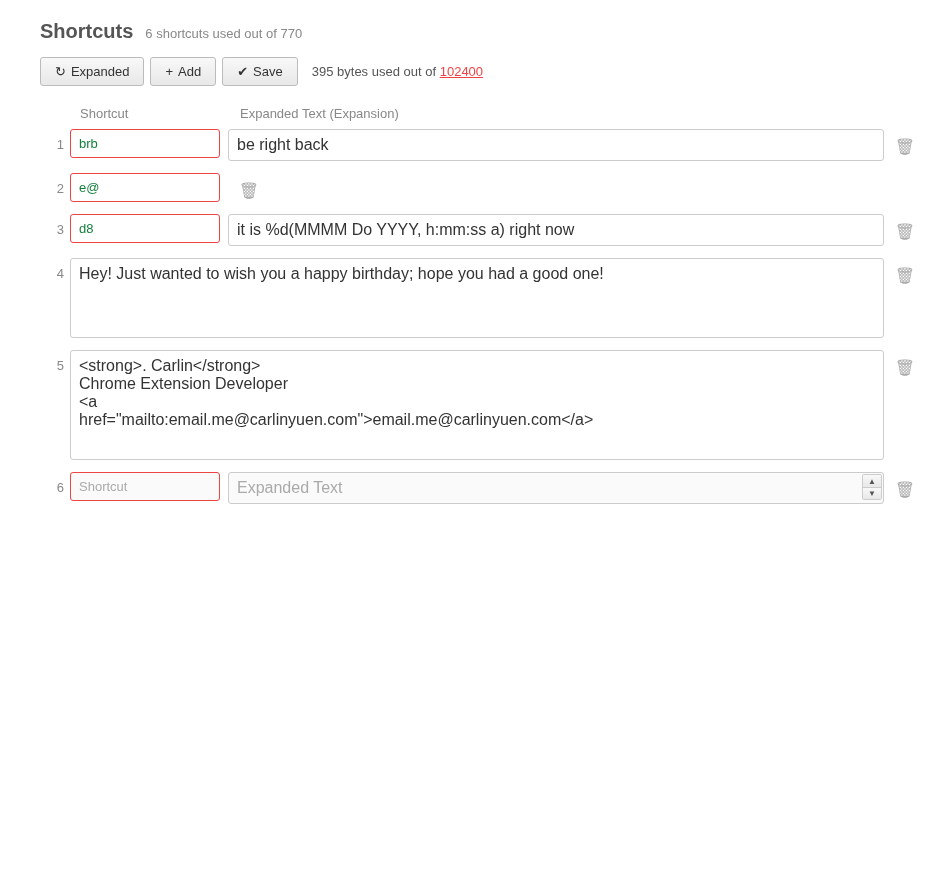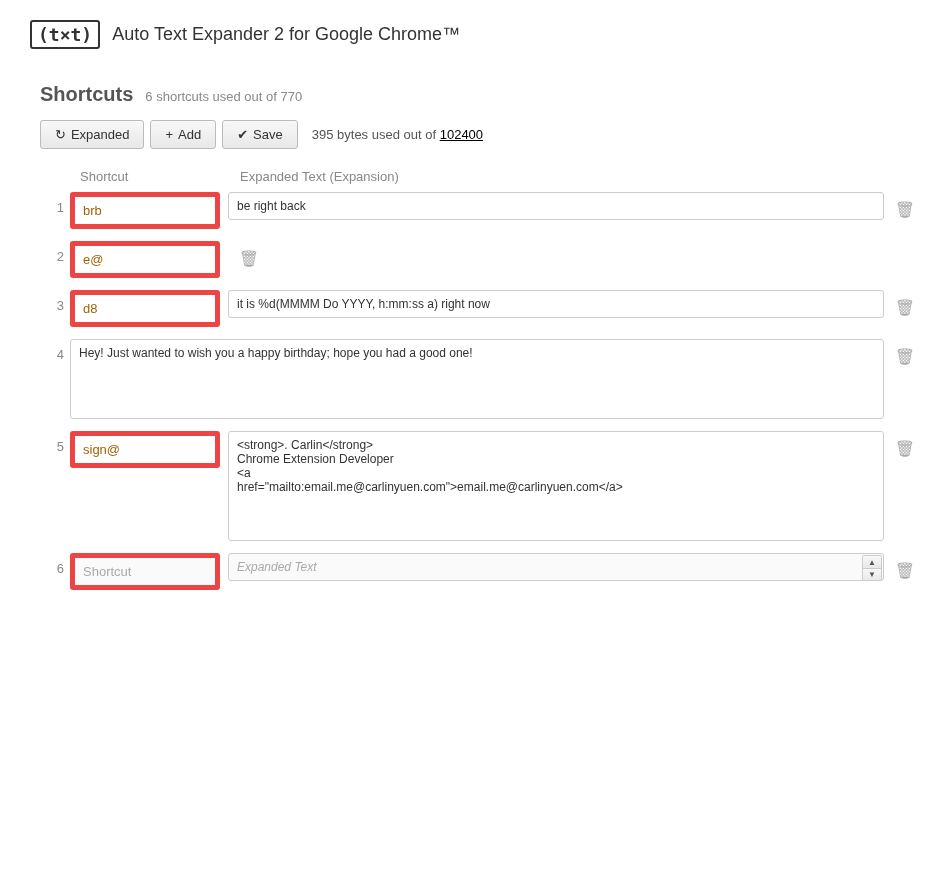--- a/index.html
+++ b/index.html
@@ -90,21 +90,21 @@
       color: #333;
     }
 
     .storage-info {
       font-size: 13px;
       color: #555;
       margin-left: 8px;
     }
 
     .storage-info a {
-      color: #000000;
+      color: #ef4444;
       text-decoration: underline;
     }
 
     .table-header {
       display: flex;
       padding: 0 0 8px 30px;
       gap: 0;
     }
 
     .col-shortcut-header {
@@ -136,39 +136,39 @@
       font-size: 13px;
       color: #888;
       text-align: right;
       padding-right: 6px;
       flex-shrink: 0;
     }
 
     .shortcut-input {
       width: 150px;
       padding: 6px 8px;
-      border: 5px solid #ef4444;
+      border: 1px solid #ef4444;
       border-radius: 3px;
       font-size: 13px;
-      color: #a16207;
+      color: #15803d;
       background: #fff;
       flex-shrink: 0;
       margin-right: 8px;
     }
 
     .shortcut-input::placeholder {
       color: #aaa;
     }
 
     .expansion-input {
       flex: 1;
       padding: 6px 8px;
       border: 1px solid #ccc;
       border-radius: 3px;
-      font-size: 12px;
+      font-size: 16px;
       color: #333;
       background: #fff;
       resize: none;
       overflow: hidden;
       font-family: Arial, sans-serif;
     }
 
     .expansion-input.multiline {
       min-height: 80px;
     }
@@ -200,21 +200,20 @@
 
     .row-6 .expansion-wrapper {
       position: relative;
       flex: 1;
     }
 
     .row-6 .expansion-input {
       background: #fafafa;
       width: 100%;
       padding-right: 28px;
-      font-style: italic;
     }
 
     .spinner-btns {
       position: absolute;
       right: 2px;
       top: 2px;
       display: flex;
       flex-direction: column;
       border: 1px solid #ccc;
       border-radius: 2px;
@@ -237,24 +236,20 @@
 
     .spinner-btn + .spinner-btn {
       border-top: 1px solid #ccc;
     }
   </style>
 </head>
 <body>
 
 <div class="app-container">
 
-  <div class="app-header">
-    <span class="app-logo">(t×t)</span>
-    <span class="app-title">Auto Text Expander 2 for Google Chrome™</span>
-  </div>
 
   <div class="main-content">
 
     <div class="section-header">
       <span class="section-title">Shortcuts</span>
       <span class="section-subtitle">6 shortcuts used out of 770</span>
     </div>
 
     <div class="toolbar">
       <button class="btn">
@@ -300,21 +295,20 @@
     </div>
 
     <div class="shortcut-row">
       <span class="row-number">4</span>
       <textarea class="expansion-input multiline" style="">Hey! Just wanted to wish you a happy birthday; hope you had a good one!</textarea>
       <span class="delete-btn">🗑</span>
     </div>
 
     <div class="shortcut-row">
       <span class="row-number">5</span>
-      <input class="shortcut-input" type="text" value="sign@" style="">
       <textarea class="expansion-input tall" style="">&lt;strong&gt;. Carlin&lt;/strong&gt;
 Chrome Extension Developer
 &lt;a
 href="mailto:email.me@carlinyuen.com"&gt;email.me@carlinyuen.com&lt;/a&gt;</textarea>
       <span class="delete-btn">🗑</span>
     </div>
 
     <div class="shortcut-row row-6">
       <span class="row-number">6</span>
       <input class="shortcut-input" type="text" placeholder="Shortcut" style="">

